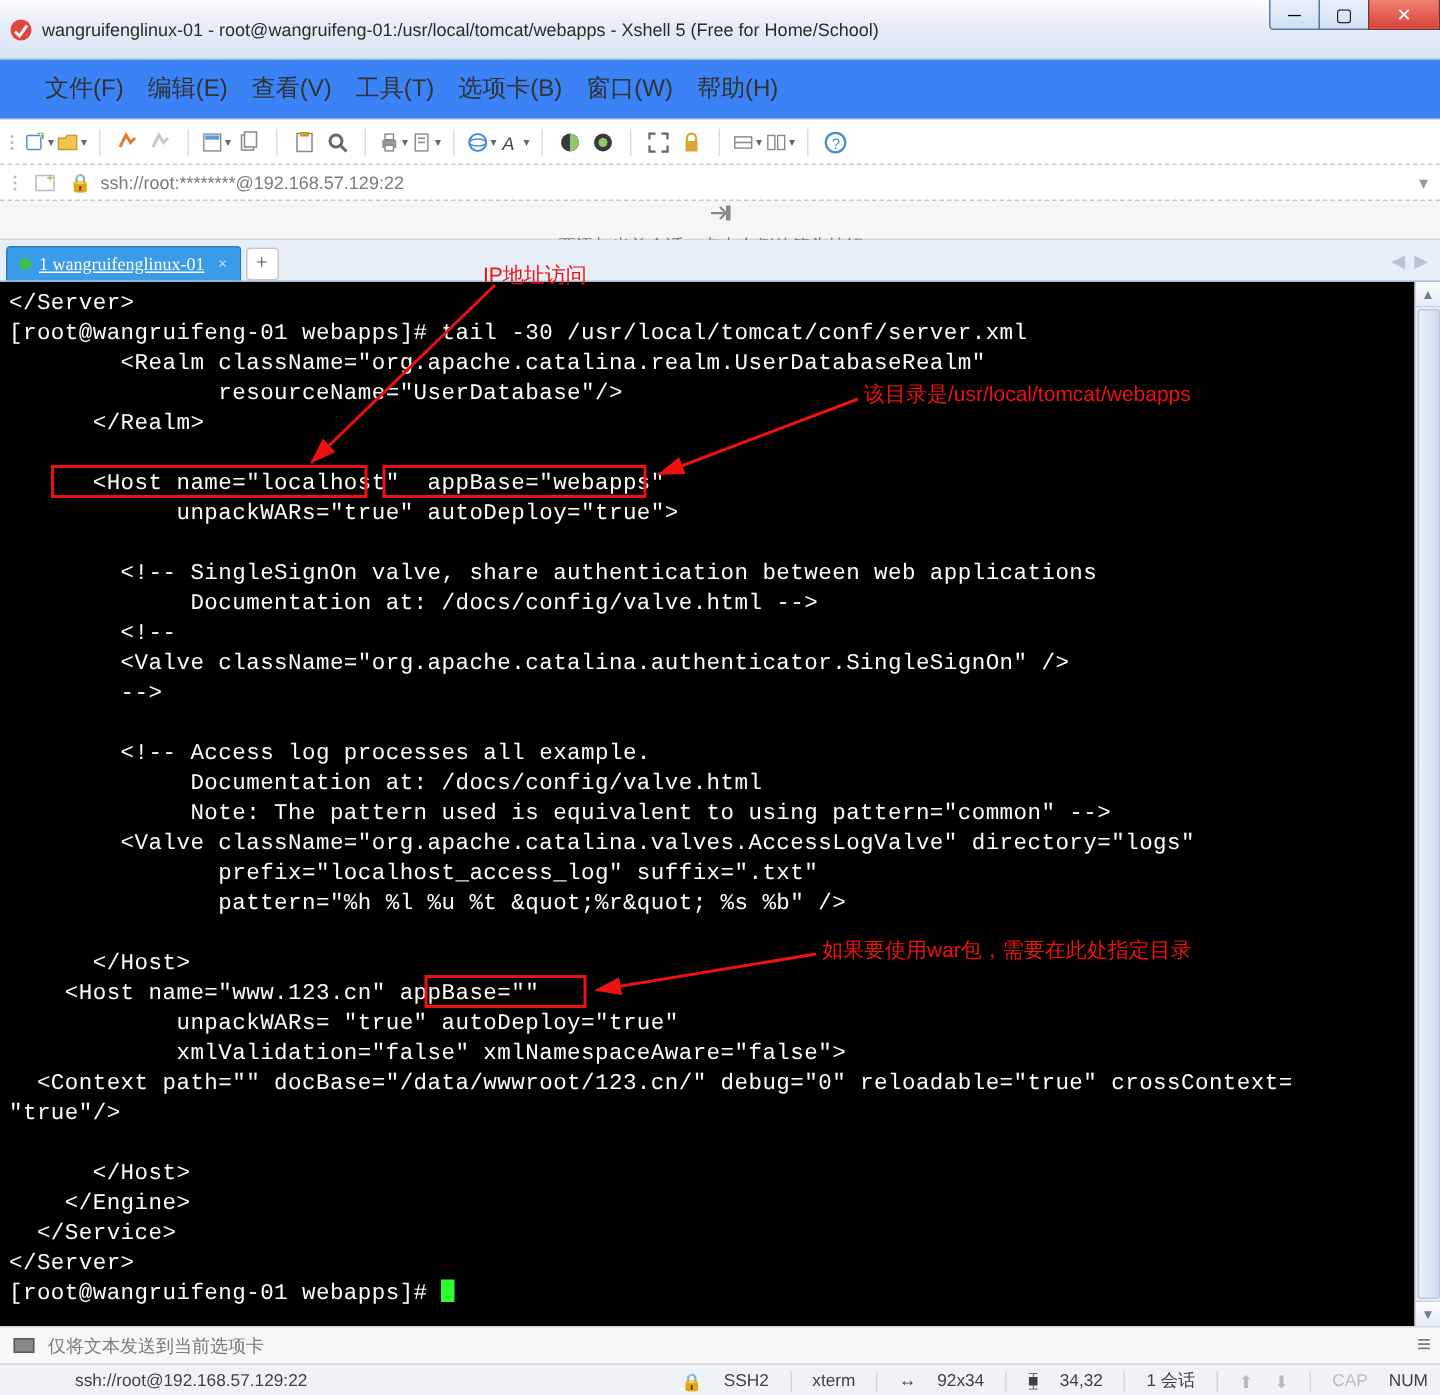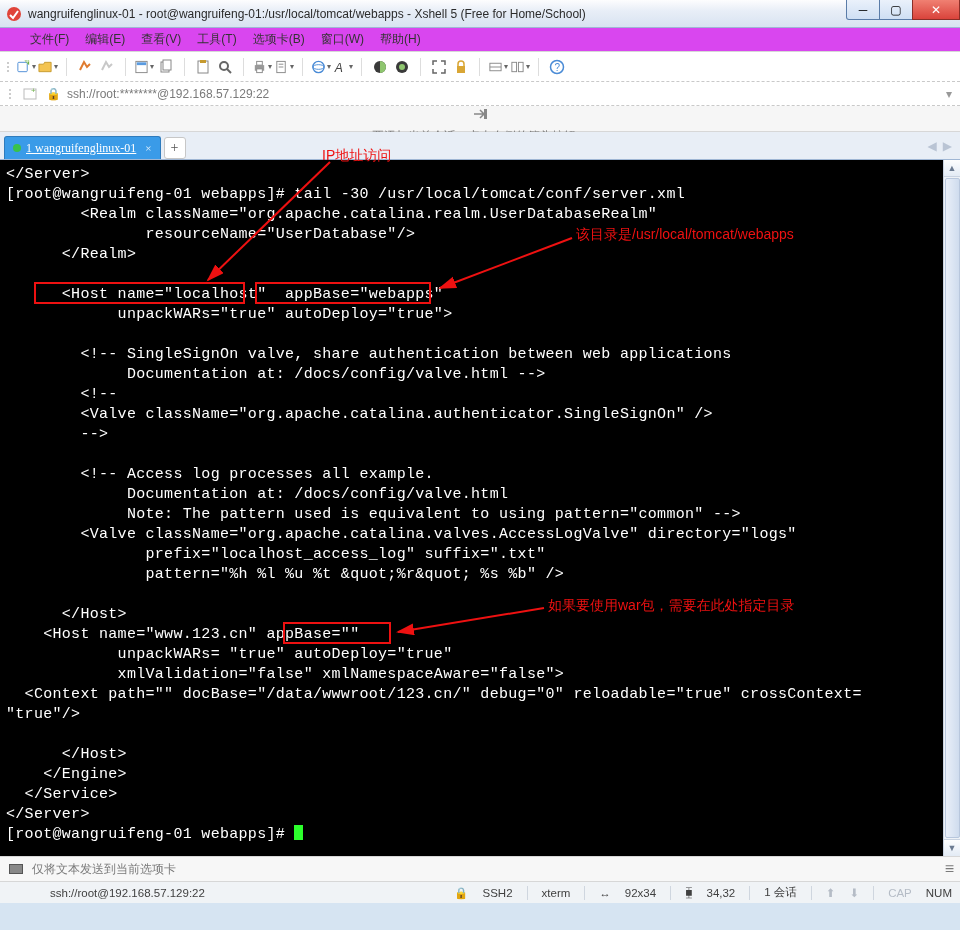--- a/index.html
+++ b/index.html
@@ -6,42 +6,42 @@
   body {
     width: 960px; height: 930px;
     font-family: "Microsoft YaHei", "Segoe UI", Tahoma, sans-serif;
     font-size: 12px;
     background: #d6e4f2;
     overflow: hidden;
     position: relative;
   }
   
   .titlebar {
-    height: 28px;
+    height: 40px;
     background: linear-gradient(#fdfdfe, #e8eef7 40%, #d8e3f1);
     border-bottom: 1px solid #9fb6d4;
     display: flex; align-items: center; padding: 0 6px;
     position: relative;
   }
   .titlebar .app-icon { width:16px; height:16px; margin-right:6px; }
   .titlebar .title-text { color:#2b2b2b; flex:1; white-space:nowrap; overflow:hidden; }
   .winbtns { display:flex; position:absolute; right:0; top:0; height:20px; }
   .winbtn {
     width:34px; height:20px; display:flex; align-items:center; justify-content:center;
     border:1px solid #5a7ca8; border-top:none; margin-left:-1px;
     background:linear-gradient(#eaf1fb,#cfdff3);
     font-family: "Segoe UI Symbol", sans-serif;
   }
   .winbtn.close { width:48px; background:linear-gradient(#f08072,#d9433b); color:#fff; border-color:#8a2e27; border-top-right-radius:0; }
   .winbtn:first-child { border-bottom-left-radius:3px; }
   
   .menubar {
-    height:24px; background:#d946ef; border-bottom:1px solid #d7d7d7;
+    height:40px; background:#3b82f6; border-bottom:1px solid #d7d7d7;
     display:flex; align-items:center; padding:0 8px; gap:4px;
-    font-size:12px; color:#333;
+    font-size:16px; color:#333;
   }
   .menubar span { padding:2px 6px; }
   
   .toolbar {
     height:30px; background:#fff; border-bottom:1px dashed #c9c9c9;
     display:flex; align-items:center; padding:0 6px; gap:4px;
     color:#555;
   }
   .tb-group { display:flex; align-items:center; gap:2px; }
   .tb-sep { width:1px; height:18px; background:#ddd; margin:0 4px; }

